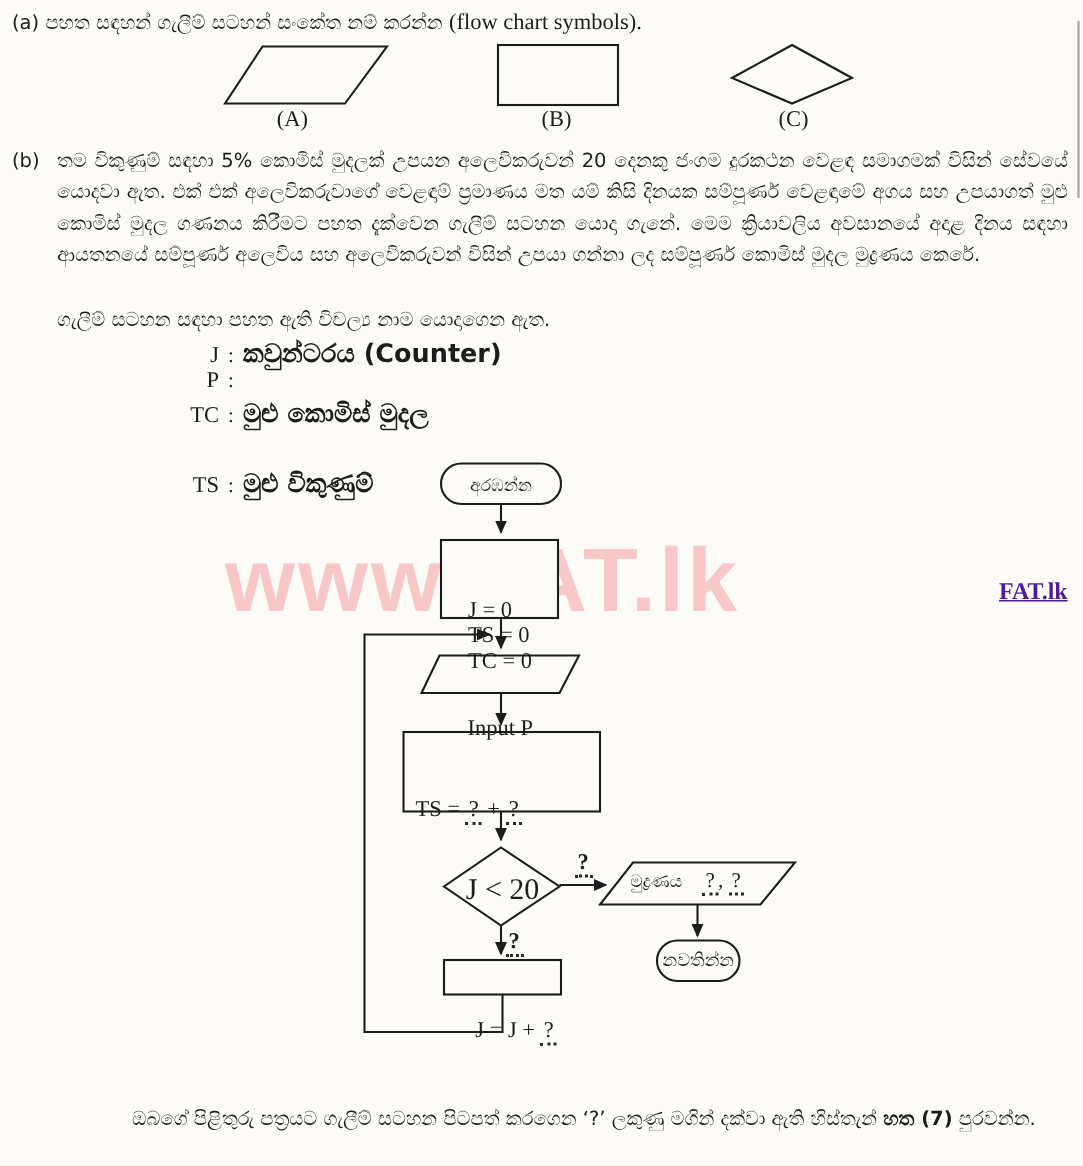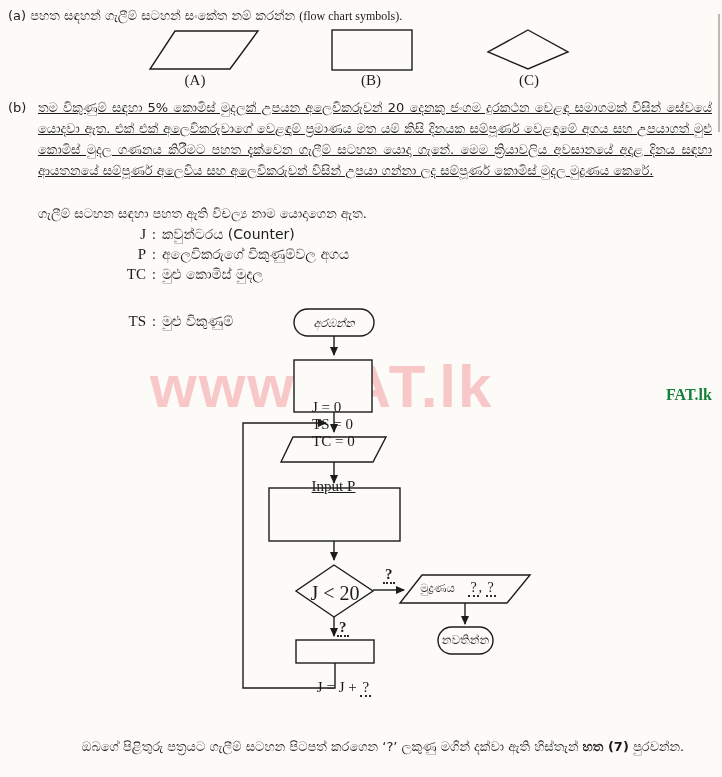--- a/index.html
+++ b/index.html
@@ -12,35 +12,35 @@
   .sinh { font-size:13px; line-height:21px; }
   .serif { font-family:"Liberation Serif", serif; }
   .txt { z-index:3; }
   .wm-large {
     z-index:1; font-family:"Liberation Sans", sans-serif;
     font-weight:900; font-size:60px; letter-spacing:2px;
     color:#f8c8c8; white-space:nowrap;
   }
   .wm-small {
     z-index:3; font-family:"Liberation Serif", serif;
-    font-weight:bold; font-size:16px; color:#15803d; white-space:nowrap;
+    font-weight:bold; font-size:16px; color:#4c1d95; white-space:nowrap;text-decoration:underline;
   }
   svg.diagram { position:absolute; left:0; top:0; z-index:2; }
   .node-text { text-align:center; white-space:nowrap; }
   .fc-serif { font-family:"Liberation Serif", serif; font-size:15px; line-height:17px;margin-top:36px; }
   .q {
     border-bottom:2px dotted #2a2a2a; padding:0 2px 0 2px;
     font-family:"Liberation Serif", serif;
   }
   .qlabel { font-size:15px; font-weight:bold; }
   .var-row { position:absolute; display:flex; align-items:baseline; }
   .var-name { width:42px; text-align:right; font-family:"Liberation Serif", serif; font-size:15px; }
   .var-colon { width:16px; text-align:center; font-family:"Liberation Serif", serif; font-size:14px; }
-  .var-desc { font-size:14px; white-space:nowrap; }
-  .justify { text-align:justify;text-decoration:underline; }
+  .var-desc { font-size:17px; white-space:nowrap;font-weight:bold; }
+  .justify { text-align:justify; }
   .b { font-weight:bold; }
 </style>
 </head>
 <body>
 
 <div class="page">
 
   <div class="abs wm-large" style="left:150px; top:352px;">www.FAT.lk</div>
   <div class="abs wm-small" style="left:666px; top:386px;">FAT.lk</div>
 
@@ -78,80 +78,82 @@
       <path d="M373,590 L404,590" marker-end="url(#ah)"></path>
       <path d="M465,603 L465,624" marker-end="url(#ah)"></path>
       <path d="M334,617 L334,636" marker-end="url(#ah)"></path>
       <path d="M335,663 L335,688 L243,688 L243,423 L326,423" marker-end="url(#ah)"></path>
     </g>
   </svg>
 
   <div class="abs txt sinh" style="left:8px; top:5px; white-space:nowrap;">
     <span>(a)</span>
     <span>පහත සඳහන් ගැලීම් සටහන් සංකේත නම් කරන්න</span>
-    <span class="serif" style="font-size:12px;margin-top:46px;">(flow chart symbols).</span>
+    <span class="serif" style="font-size:15px;margin-top:46px;">(flow chart symbols).</span>
   </div>
 
   <div class="abs txt serif node-text" style="left:170px; top:72px; width:50px; font-size:15px;">(A)</div>
   <div class="abs txt serif node-text" style="left:346px; top:72px; width:50px; font-size:15px;">(B)</div>
   <div class="abs txt serif node-text" style="left:504px; top:72px; width:50px; font-size:15px;">(C)</div>
 
   <div class="abs txt sinh" style="left:8px; top:97px;">(b)</div>
   <div class="abs txt sinh justify" style="left:38px; top:97px; width:674px;">තම විකුණුම් සඳහා 5% කොමිස් මුදලක් උපයන අලෙවිකරුවන් 20 දෙනකු ජංගම දුරකථන වෙළඳ සමාගමක් විසින් සේවයේ යොදවා ඇත. එක් එක් අලෙවිකරුවාගේ වෙළඳාම් ප්‍රමාණය මත යම් කිසි දිනයක සම්පූර්ණ වෙළඳාමේ අගය සහ උපයාගත් මුළු කොමිස් මුදල ගණනය කිරීමට පහත දැක්වෙන ගැලීම් සටහන යොදා ගැනේ. මෙම ක්‍රියාවලිය අවසානයේ අදාළ දිනය සඳහා ආයතනයේ සම්පූර්ණ අලෙවිය සහ අලෙවිකරුවන් විසින් උපයා ගන්නා ලද සම්පූර්ණ කොමිස් මුදල මුද්‍රණය කෙරේ.</div>
 
   <div class="abs txt sinh" style="left:38px; top:203px; white-space:nowrap;">ගැලීම් සටහන සඳහා පහත ඇති විචල්‍ය නාම යොදාගෙන ඇත.</div>
 
   <div class="var-row txt" style="left:104px; top:226px;">
     <span class="var-name">J</span>
     <span class="var-colon">:</span>
     <span class="var-desc">කවුන්ටරය (Counter)</span>
   </div>
   <div class="var-row txt" style="left:104px; top:246px;">
     <span class="var-name">P</span>
     <span class="var-colon">:</span>
-    <span class="var-desc">අලෙවිකරුගේ විකුණුම්වල අගය</span>
   </div>
   <div class="var-row txt" style="left:104px; top:266px;justify-content:space-between;">
     <span class="var-name">TC</span>
     <span class="var-colon">:</span>
     <span class="var-desc">මුළු කොමිස් මුදල</span>
   </div>
   <div class="var-row txt" style="left:104px; top:285px;margin-top:28px;">
     <span class="var-name">TS</span>
     <span class="var-colon">:</span>
     <span class="var-desc">මුළු විකුණුම්</span>
   </div>
 
-  <div class="abs txt node-text" style="left:294px; top:316px; width:80px; font-size:11.5px;font-style:italic;">අරඹන්න</div>
+  <div class="abs txt node-text" style="left:294px; top:316px; width:80px; font-size:11.5px;">අරඹන්න</div>
 
   <div class="abs txt fc-serif" style="left:312px; top:363px;">
     <div>J = 0</div>
     <div>TS = 0</div>
     <div>TC = 0</div>
   </div>
 
-  <div class="abs txt fc-serif node-text" style="left:281px; top:442px; width:105px;text-decoration:underline;">Input P</div>
+  <div class="abs txt fc-serif node-text" style="left:281px; top:442px; width:105px;">Input P</div>
 
   <div class="abs txt fc-serif" style="left:277px; top:493px; line-height:23px; white-space:nowrap;">
+    <div>
+      <span>TS = </span><span class="q">?</span><span> + </span><span class="q">?</span>
+    </div>
   </div>
 
   <div class="abs txt serif node-text" style="left:296px; top:582px; width:78px; font-size:20px;">J &lt; 20</div>
 
   <div class="abs txt qlabel" style="left:383px; top:565px;"><span class="q">?</span></div>
 
   <div class="abs txt node-text" style="left:402px; top:580px; width:112px; font-size:11.5px;">
     <span>මුද්‍රණය</span>
     <span class="q" style="margin-left:10px; font-size:14px;">?</span><span class="serif" style="font-size:14px;">, </span><span class="q" style="font-size:14px;">?</span>
   </div>
 
   <div class="abs txt node-text" style="left:438px; top:633px; width:55px; font-size:12px;">නවතින්න</div>
 
   <div class="abs txt qlabel" style="left:337px; top:618px;"><span class="q">?</span></div>
 
   <div class="abs txt fc-serif node-text" style="left:296px; top:643px; width:96px;">
     <span>J = J + </span><span class="q">?</span>
   </div>
 
-  <div class="abs txt sinh" style="left:68px; top:736px; width:630px; white-space:nowrap;text-align:center;">
+  <div class="abs txt sinh" style="left:88px; top:736px; width:630px; white-space:nowrap;">
     <span>ඔබගේ පිළිතුරු පත්‍රයට ගැලීම් සටහන පිටපත් කරගෙන ‘?’ ලකුණු මගින් දක්වා ඇති හිස්තැන් </span><span class="b">හත (7)</span><span> පුරවන්න.</span>
   </div>
 
 </div>
 
 </body></html>

